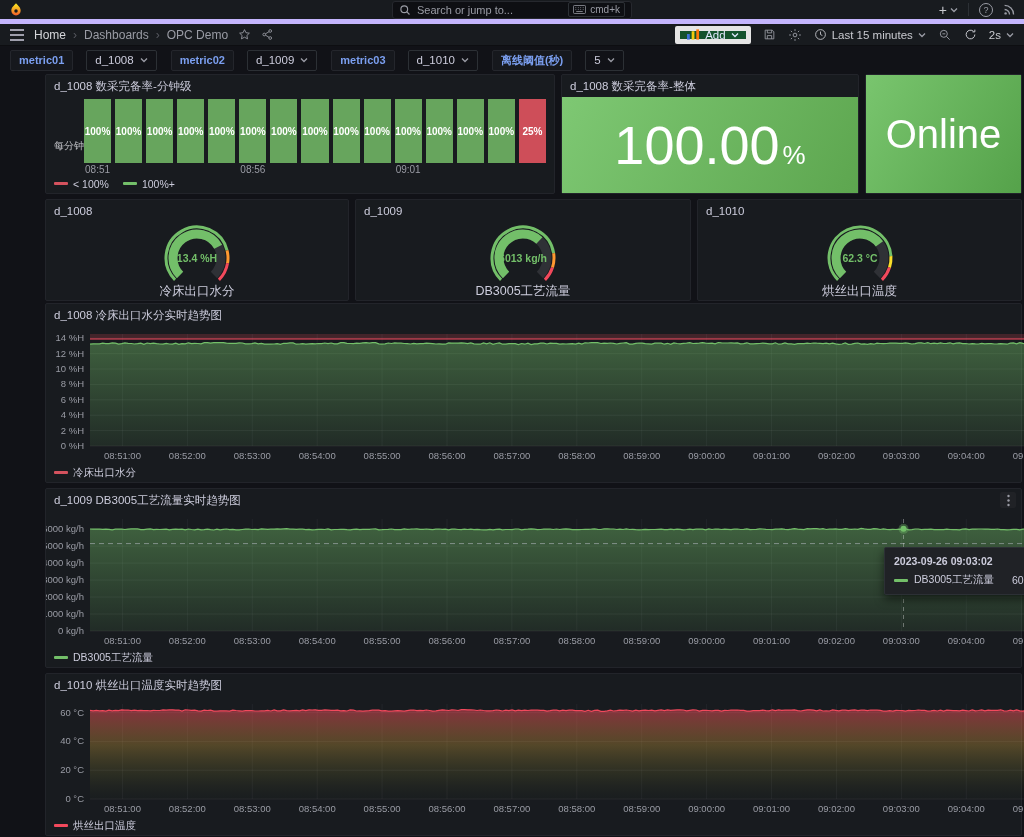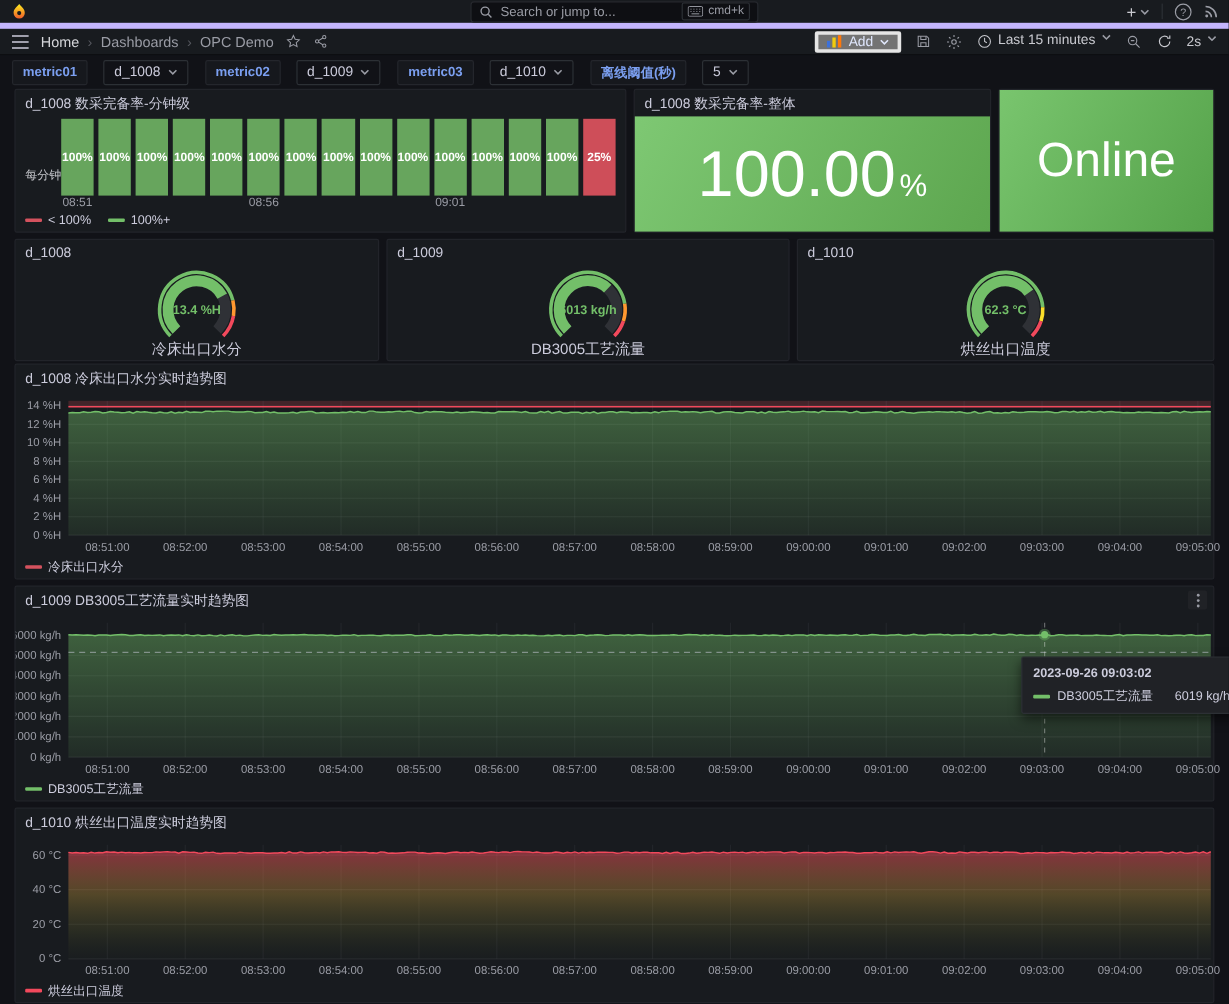--- a/index.html
+++ b/index.html
@@ -22,33 +22,33 @@
   .vdiv{width:1px;height:13px;background:#2c3035;}
   .help-circle{width:14px;height:14px;border:1.3px solid #9a9ca5;border-radius:50%;display:flex;align-items:center;justify-content:center;font-size:9px;color:#9a9ca5;}
 
   
   .toolbar{height:22px;background:#181b1f;display:flex;align-items:center;padding:0 10px;gap:10px;border-bottom:1px solid #0d0e11;}
   .breadcrumb{display:flex;align-items:center;gap:7px;font-size:12px;}
   .bc-home{color:#d5d6da;}
   .bc-sep{color:#55575e;}
   .bc-dim{color:#9a9ca5;}
   .tb-actions{margin-left:auto;display:flex;align-items:center;gap:12px;color:#9a9ca5;}
-  .add-btn{display:flex;align-items:center;gap:5px;border:3px solid #e5e5e5;border-radius:2px;padding:1px 7px;color:#dfe6fb;font-size:11.5px;height:18px;cursor:pointer;background:#737373;}
-  .timepick{display:flex;align-items:flex-start;gap:5px;color:#c9cad0;font-size:11.5px;cursor:pointer;}
+  .add-btn{display:flex;align-items:center;gap:5px;border:5px solid #e5e5e5;border-radius:2px;padding:1px 7px;color:#dfe6fb;font-size:11.5px;height:18px;cursor:pointer;background:#14532d;}
+  .timepick{display:flex;align-items:center;gap:5px;color:#c9cad0;font-size:11.5px;cursor:pointer;}
   .int-label{color:#c9cad0;font-size:11.5px;}
 
   
   .vars{height:28px;display:flex;align-items:center;gap:14px;padding:0 10px;}
   .var{display:flex;gap:13px;align-items:center;}
   .var-label{height:21px;display:flex;align-items:center;padding:0 8px;background:#16181d;border:1px solid #24262c;border-radius:2px;color:#7b9ff0;font-size:11px;font-weight:600;white-space:nowrap;}
   .var-value{height:21px;display:flex;align-items:center;gap:6px;padding:0 8px;background:#111217;border:1px solid #2c3035;border-radius:2px;color:#ccccdc;font-size:11.5px;cursor:pointer;white-space:nowrap;}
   .var-value .chev{color:#9a9ca5;}
 
   
-  .row{display:grid;gap:6px;padding:0 12px;margin-bottom:5px;}
+  .row{display:grid;gap:6px;padding:0 2px;margin-bottom:5px;margin-left:43px;}
   .rowA{grid-template-columns:510px 298px 1fr;height:120px;}
   .rowB{grid-template-columns:304px 336px 1fr;height:99px;}
   .rowC{grid-template-columns:1fr;height:180px;}
   .rowD{grid-template-columns:1fr;height:180px;}
   .rowE{grid-template-columns:1fr;height:163px;margin-bottom:0;}
   .panel{background:#181b1f;border:1px solid #22242a;border-radius:2px;display:flex;flex-direction:column;position:relative;min-width:0;}
   .panel-header{height:22px;flex:none;display:flex;align-items:center;padding:0 8px;font-size:11.5px;font-weight:500;color:#ccccdc;white-space:nowrap;overflow:hidden;}
   .panel-content{flex:1;position:relative;min-height:0;}
 
   

